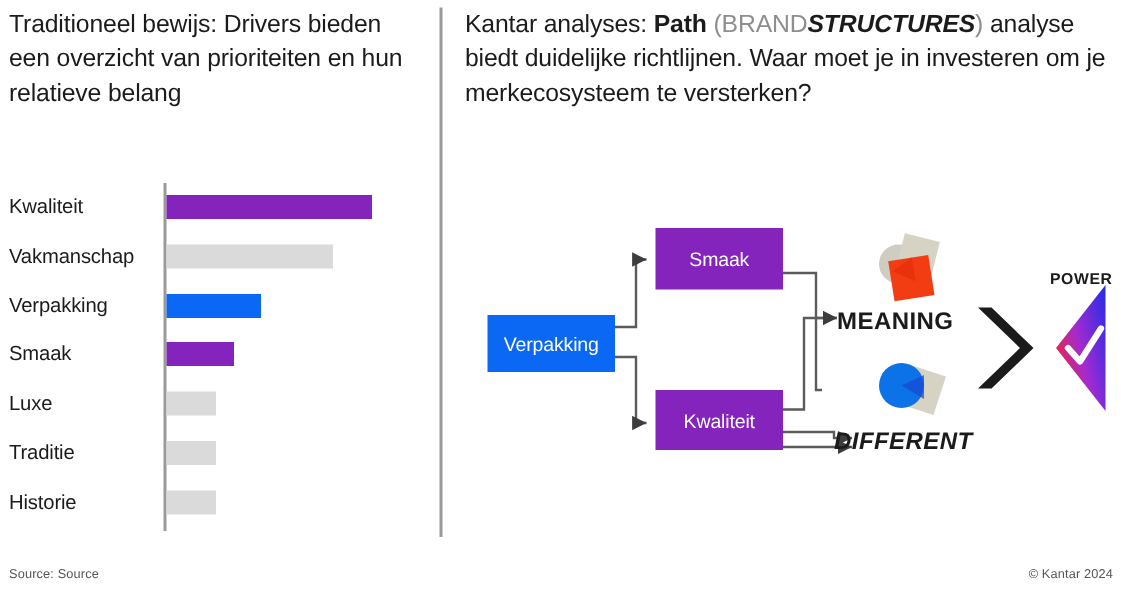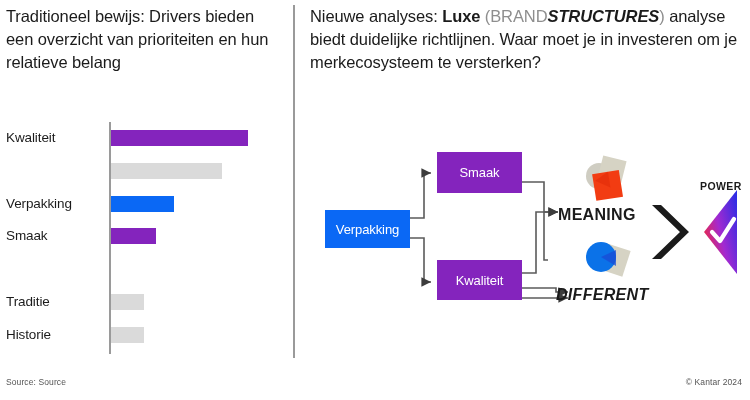--- a/index.html
+++ b/index.html
@@ -63,40 +63,45 @@
 </head>
 <body>
 
 <div class="page">
 
   <div class="divider"></div>
 
   <div class="title title-left">Traditioneel bewijs: Drivers bieden een overzicht van prioriteiten en hun relatieve belang</div>
 
   <div class="title title-right">
-    <span>Nieuwe analyses: </span><span class="bold">Luxe</span><span class="bs-brand"> (</span><span class="bs-brand">BRAND</span><span class="bs-struct">STRUCTURES</span><span class="bs-brand">)</span><span> analyse biedt duidelijke richtlijnen. Waar moet je in investeren om je merkecosysteem te versterken?</span>
+    <span>Kantar analyses: </span><span class="bold">Path</span><span class="bs-brand"> (</span><span class="bs-brand">BRAND</span><span class="bs-struct">STRUCTURES</span><span class="bs-brand">)</span><span> analyse biedt duidelijke richtlijnen. Waar moet je in investeren om je merkecosysteem te versterken?</span>
   </div>
 
   <div class="chart">
     <div class="axis"></div>
     <div class="rowlist" id="bar-rows">
         <div class="row" style="top: 0px;">
           <span class="row-label">Kwaliteit</span>
           <div class="bar" style="width: 137px; background: rgb(132, 36, 189);"></div>
         </div>
         <div class="row" style="top: 32.8px;">
+          <span class="row-label">Vakmanschap</span>
           <div class="bar" style="width: 110.97px; background: rgb(218, 218, 218);"></div>
         </div>
         <div class="row" style="top: 65.6px;">
           <span class="row-label">Verpakking</span>
           <div class="bar" style="width: 63.02px; background: rgb(10, 104, 245);"></div>
         </div>
         <div class="row" style="top: 98.4px;">
           <span class="row-label">Smaak</span>
           <div class="bar" style="width: 45.21px; background: rgb(132, 36, 189);"></div>
+        </div>
+        <div class="row" style="top: 131.2px;">
+          <span class="row-label">Luxe</span>
+          <div class="bar" style="width: 32.88px; background: rgb(218, 218, 218);"></div>
         </div>
         <div class="row" style="top: 196.8px;">
           <span class="row-label">Historie</span>
           <div class="bar" style="width: 32.88px; background: rgb(218, 218, 218);"></div>
         </div>
         <div class="row" style="top: 164px;">
           <span class="row-label">Traditie</span>
           <div class="bar" style="width: 32.88px; background: rgb(218, 218, 218);"></div>
         </div>
       </div>

